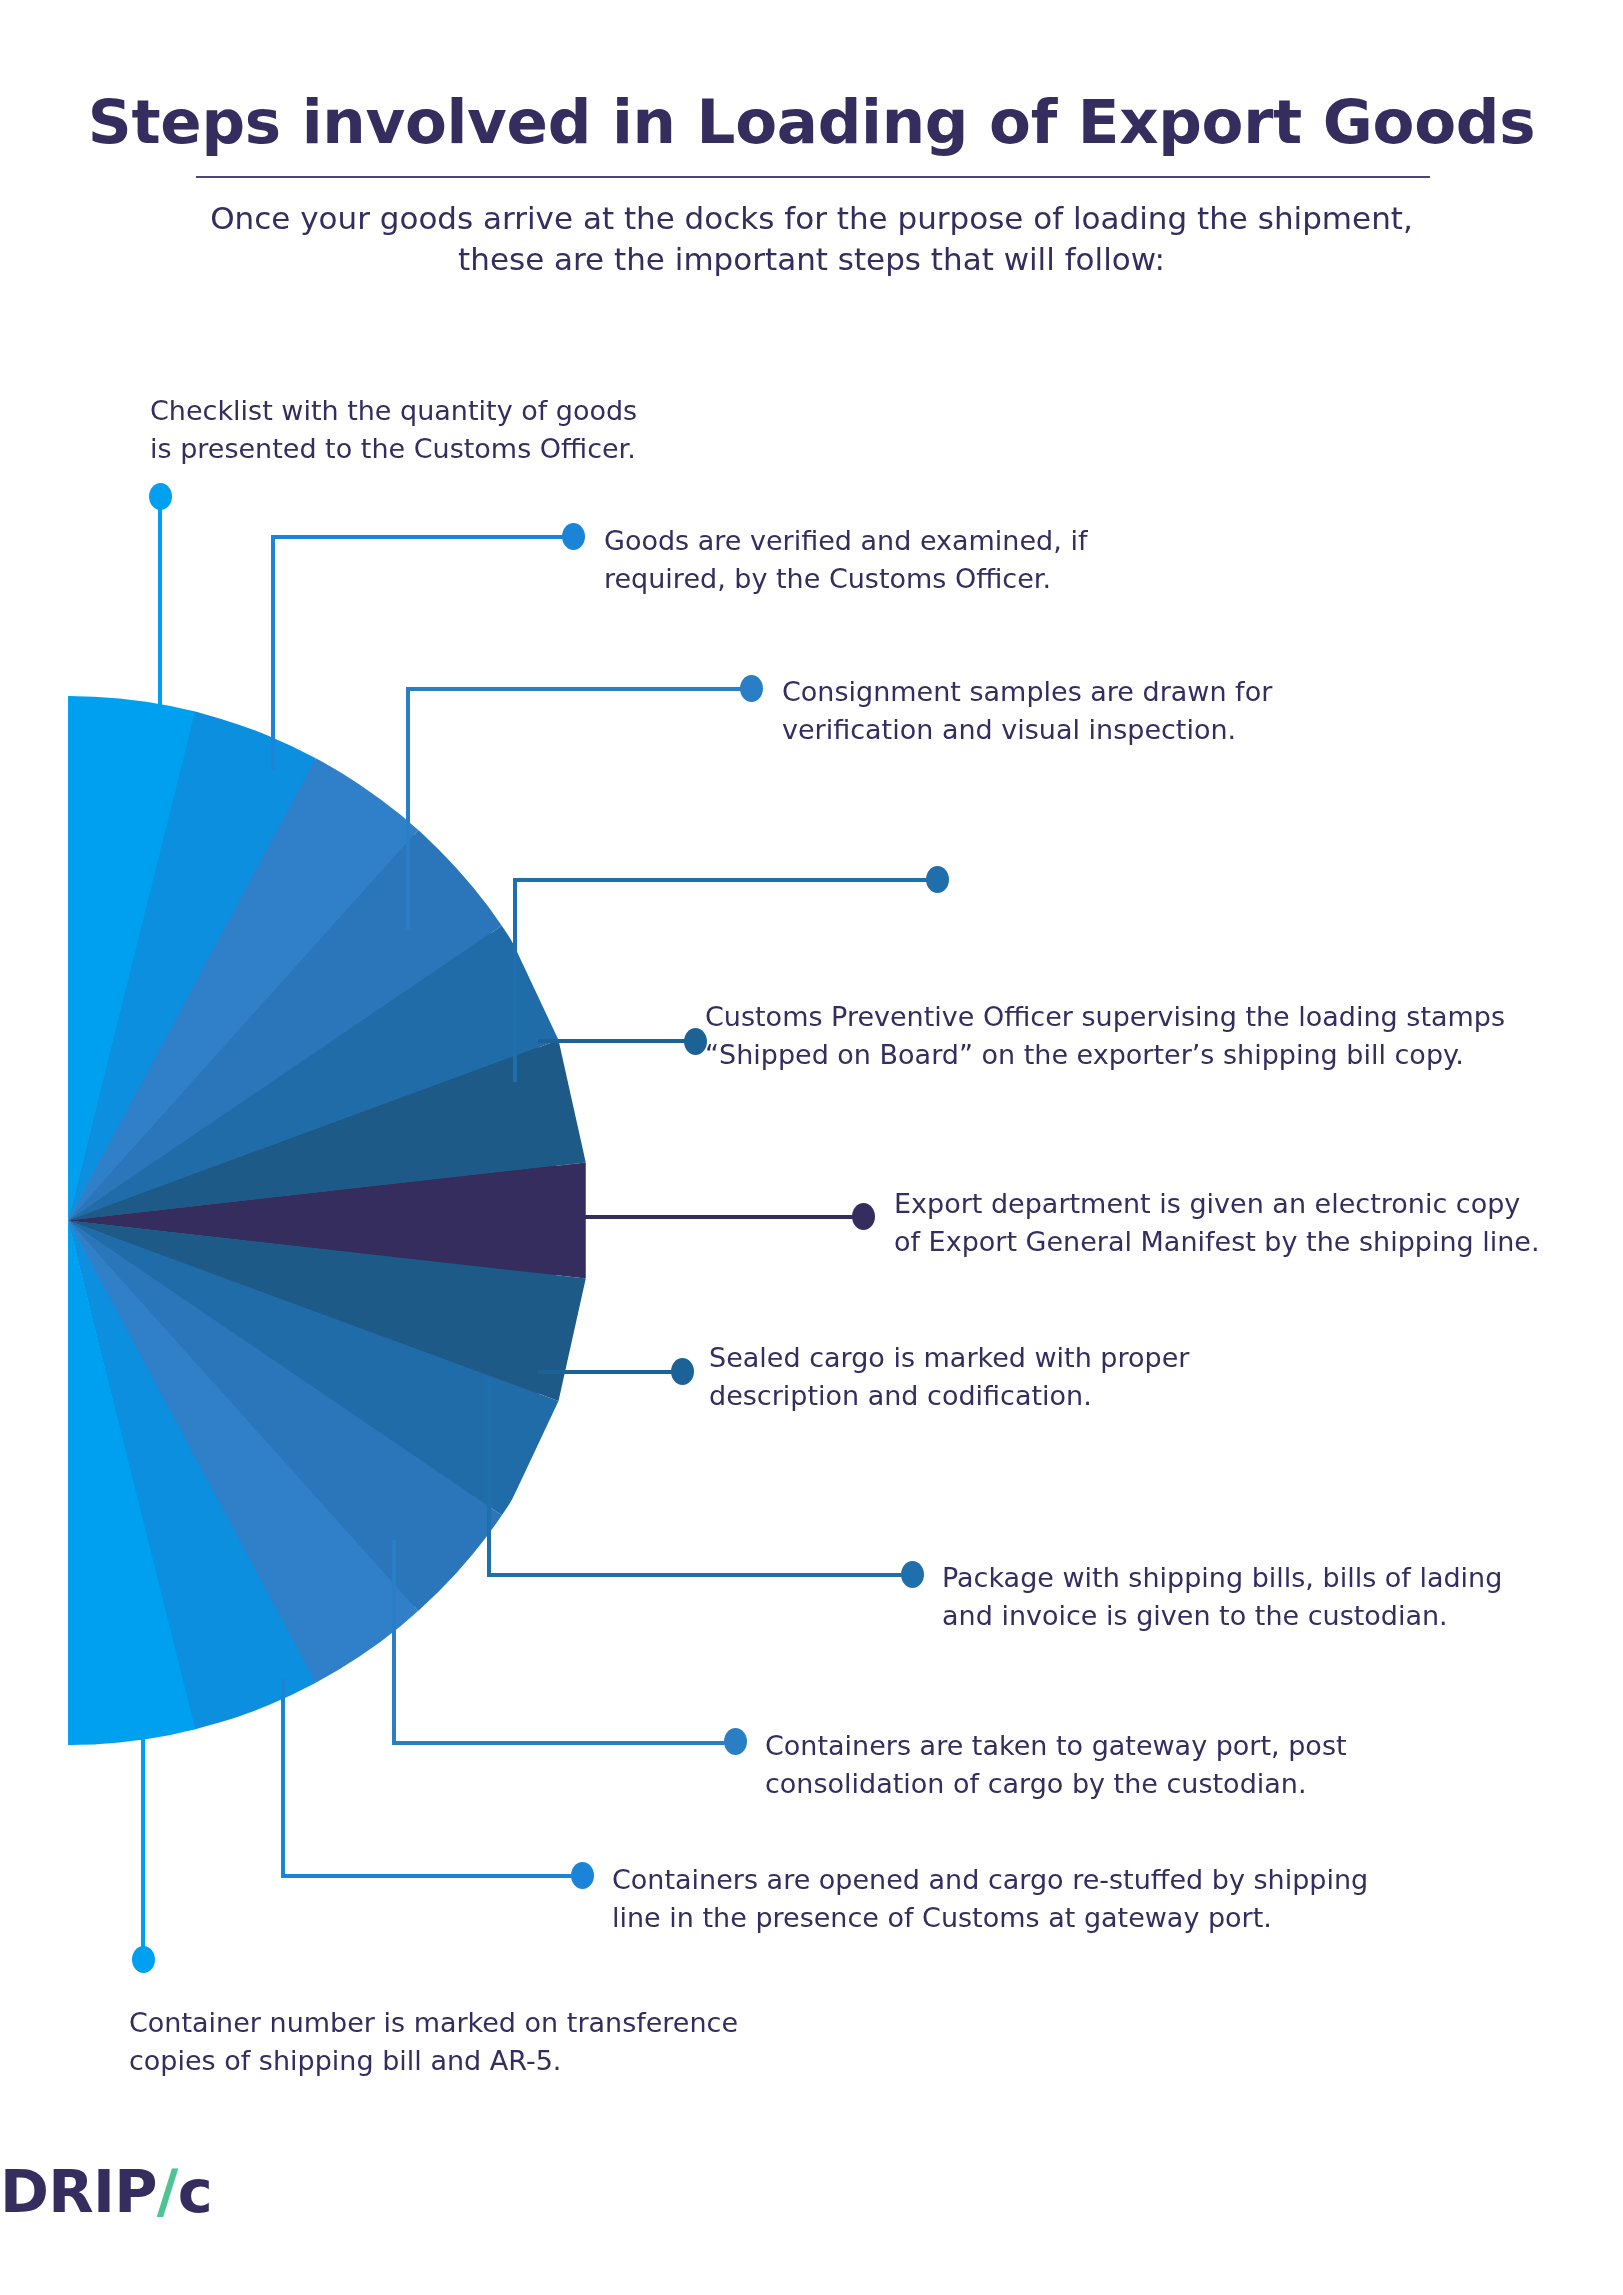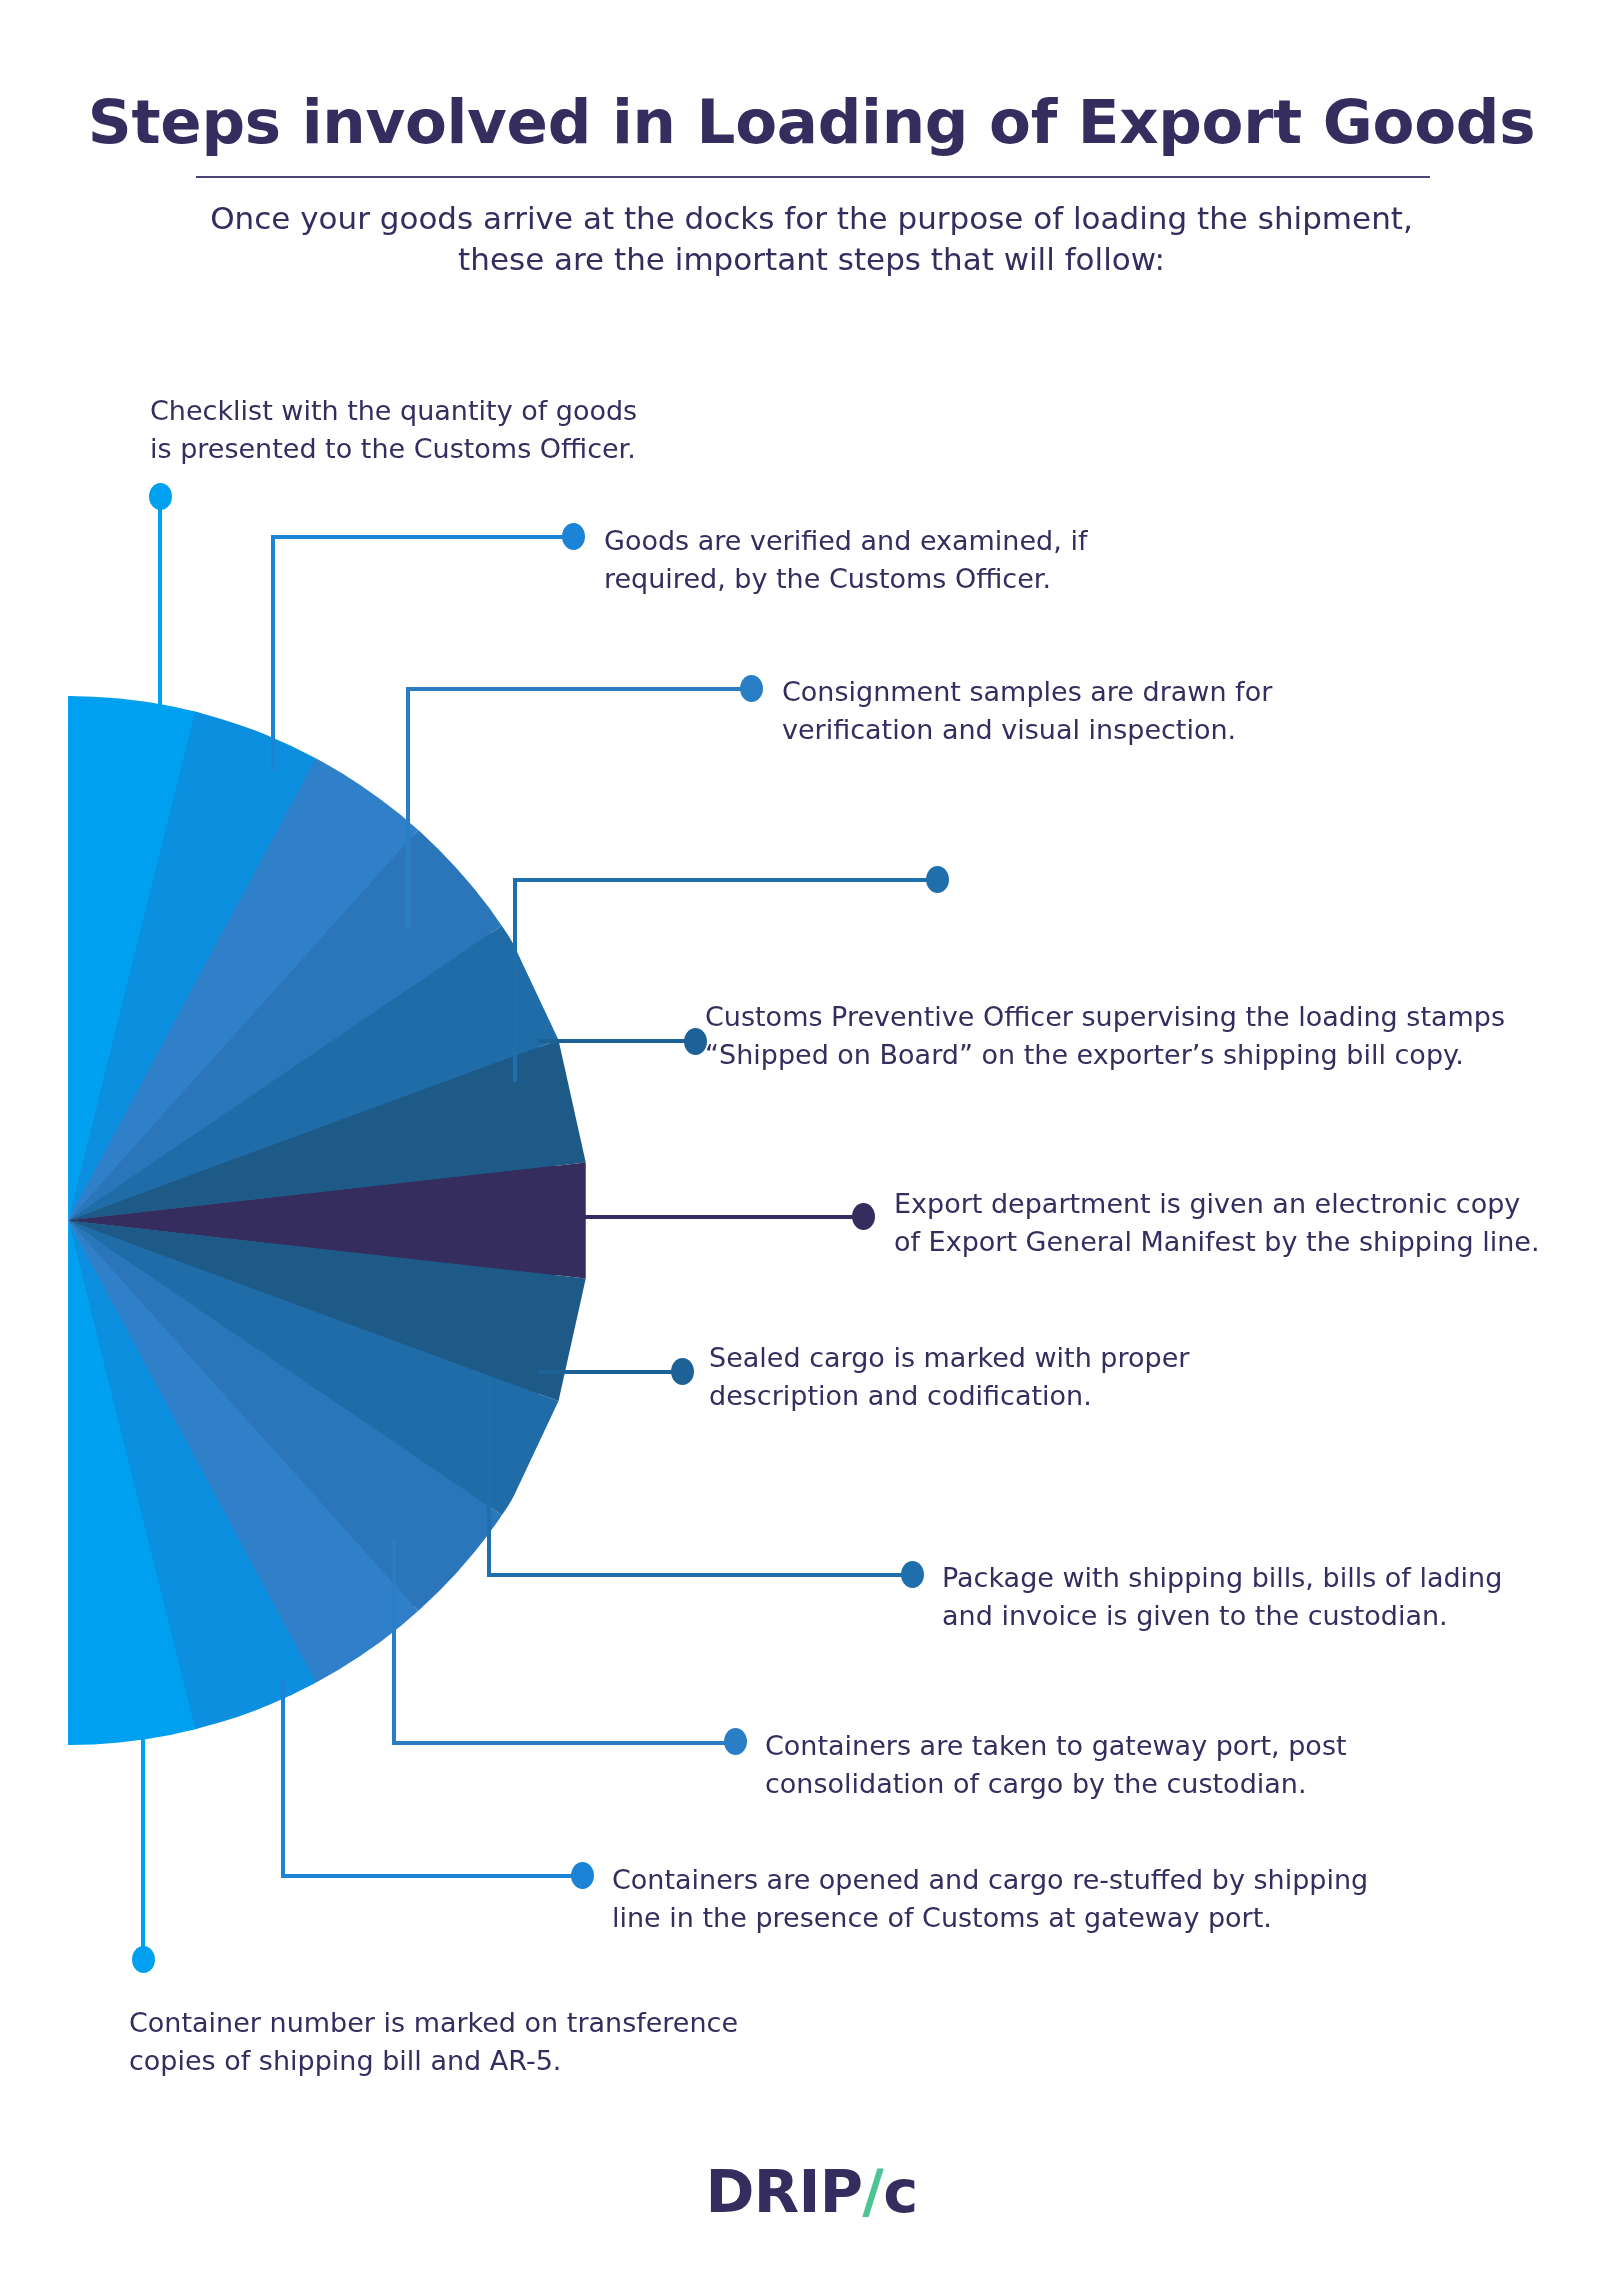--- a/index.html
+++ b/index.html
@@ -48,21 +48,20 @@
     font-size:27px;line-height:1.42;
     color:#342d5e;
     font-family:"DejaVu Sans", sans-serif;
     white-space:pre-line;
   }
   .lbl.r{text-align:left;}
 
   
   .logo{
     position:absolute;left:0;top:2157px;width:1623px;
-    text-align:center;
     font-size:59px;font-weight:bold;letter-spacing:-0.7px;
     color:#342d5e;
     font-family:"DejaVu Sans", sans-serif;
   }
   .logo .slash{color:#4ec496;font-weight:bold;}
 </style>
 </head>
 <body>
 
 <div class="page">

